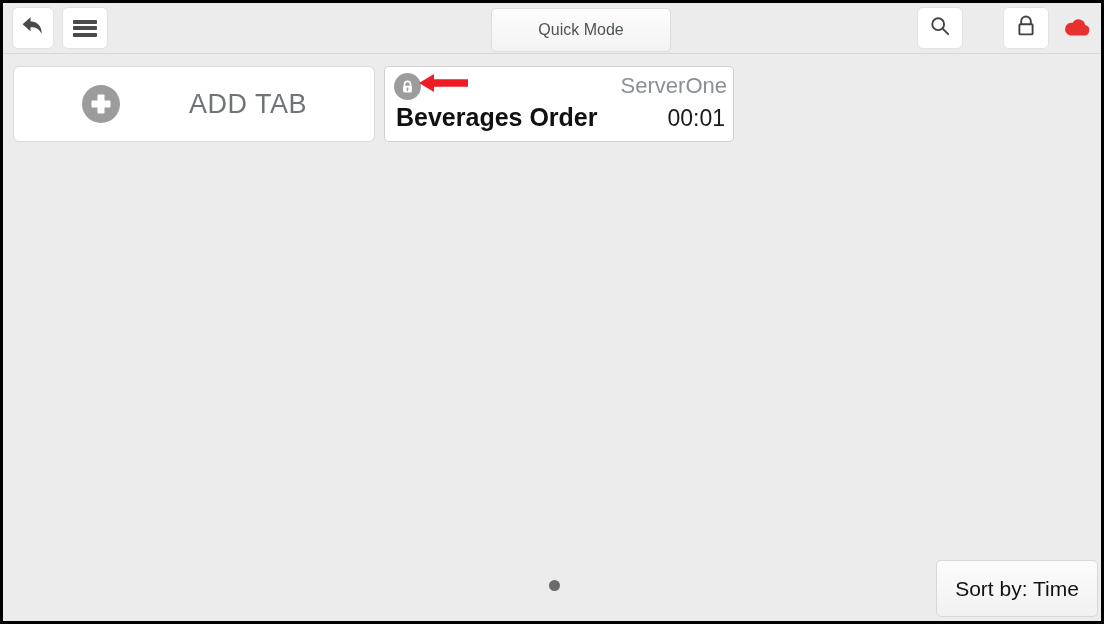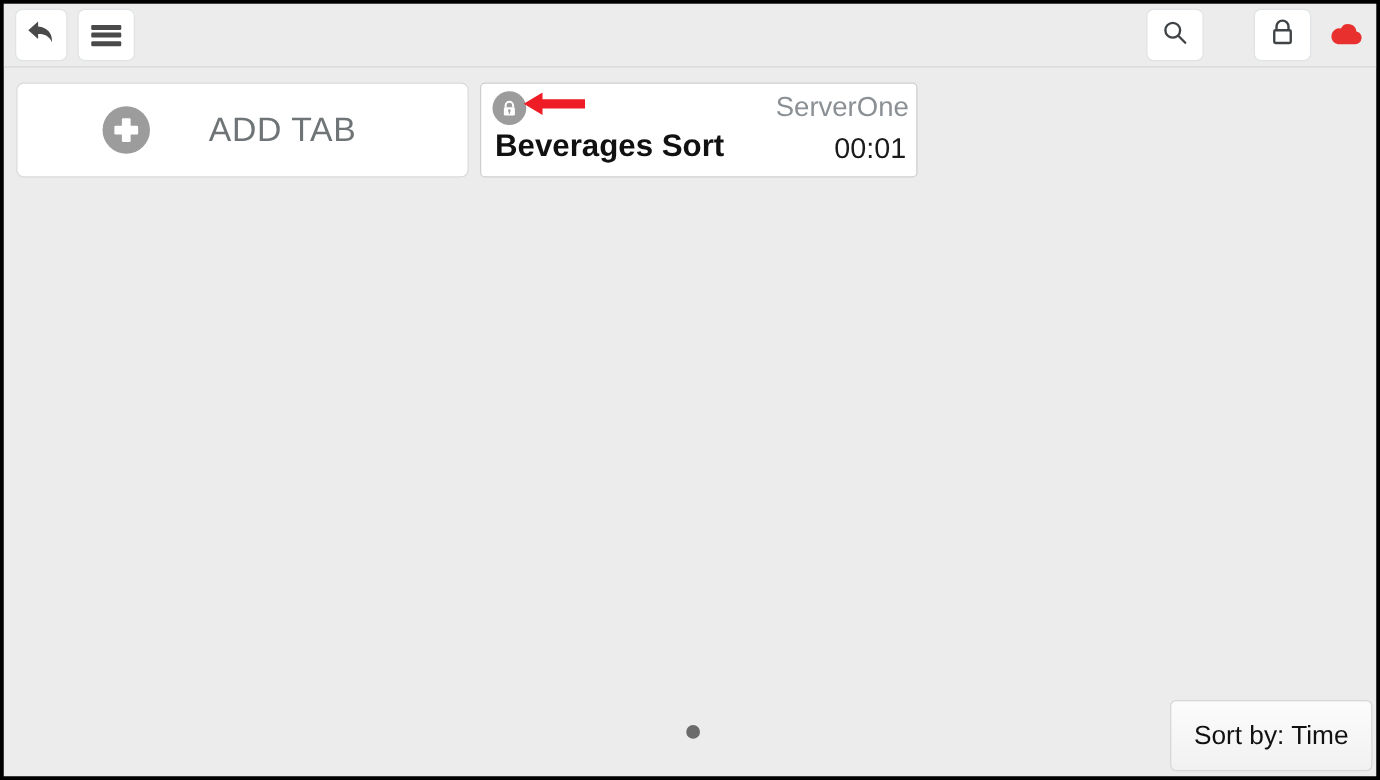--- a/index.html
+++ b/index.html
@@ -131,21 +131,21 @@
     left: 50%; top: 50%;
     width: 19px; height: 7px;
     transform: translate(-50%, -50%);
   }
   #add-tab .plus-circle::after {
     left: 50%; top: 50%;
     width: 7px; height: 19px;
     transform: translate(-50%, -50%);
   }
   #add-tab-label {
-    margin-left: 47px;
+    margin-left: 69px;
     font-size: 27px;
     color: #6f7477;
     letter-spacing: 0.5px;
   }
 
   #order-tab {
     position: absolute;
     left: 381px;
     top: 63px;
     width: 350px;
@@ -249,20 +249,23 @@
     </div>
 
     <div class="icon-btn" id="menu-btn">
       <span class="hamburger">
         <i></i>
           <i></i>
           <i></i>
       </span>
     </div>
 
+    <div id="quick-mode">
+      <span>Quick Mode</span>
+    </div>
 
     <div class="icon-btn" id="search-btn">
       <span>
         <svg width="22" height="22" viewBox="0 0 22 22" aria-hidden="true">
           <circle cx="9.2" cy="9.2" r="5.9" fill="none" stroke="#3f4346" stroke-width="1.9"></circle>
           <line x1="13.6" y1="13.6" x2="19.2" y2="19.2" stroke="#3f4346" stroke-width="1.9" stroke-linecap="round"></line>
         </svg>
       </span>
     </div>
 
@@ -293,21 +296,21 @@
   <div id="order-tab">
     <span id="tab-lock-icon">
       <svg width="15" height="16" viewBox="0 0 15 16" aria-hidden="true">
         <path d="M4.5 7.0 V5.4 a3.0 3.0 0 0 1 6.0 0 V7.0" fill="none" stroke="#ffffff" stroke-width="1.6"></path>
         <rect x="3.1" y="6.8" width="8.8" height="6.6" rx="1.1" fill="#ffffff"></rect>
         <circle cx="7.5" cy="9.5" r="1.05" fill="#9c9c9c"></circle>
         <rect x="7.0" y="9.8" width="1.05" height="2.3" fill="#9c9c9c"></rect>
       </svg>
     </span>
     <span id="tab-server">ServerOne</span>
-    <span id="tab-title">Beverages Sort</span>
+    <span id="tab-title">Beverages Order</span>
     <span id="tab-time">00:01</span>
   </div>
 
   <div id="annotation-arrow">
     <svg width="50" height="24" viewBox="0 0 50 24" aria-hidden="true">
       <path d="M0 12 L15 3 L15 8.3 L49 8.3 L49 15.7 L15 15.7 L15 21 Z" fill="#ee1c25"></path>
     </svg>
   </div>
 
   <div id="page-dot"></div>

